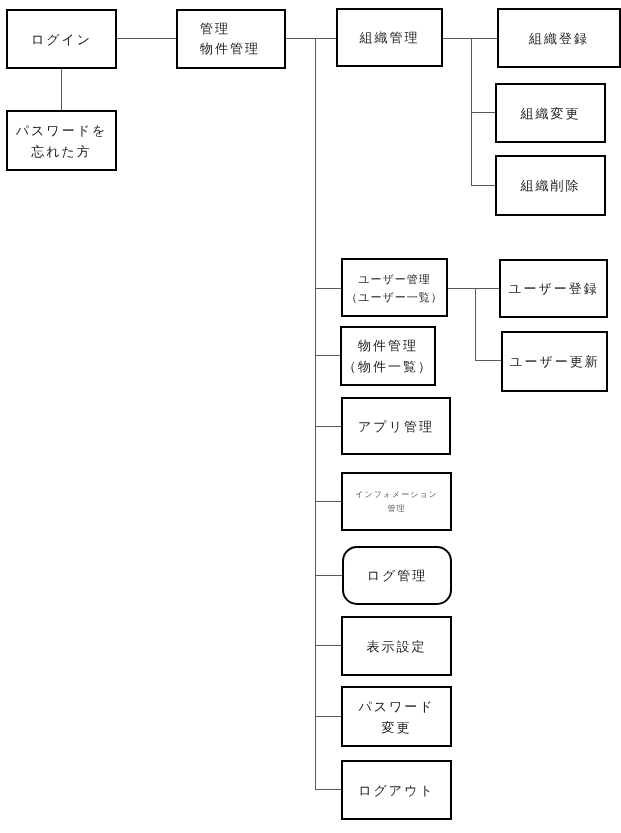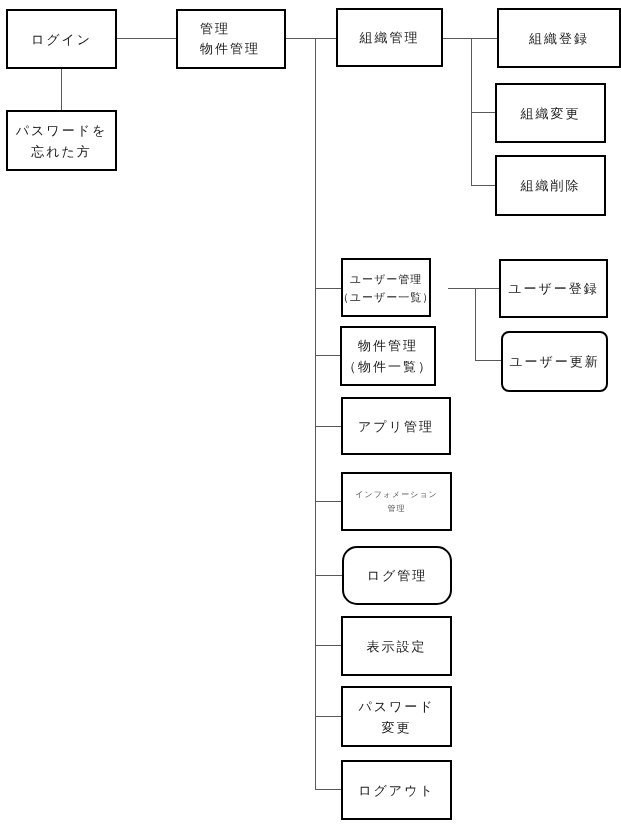--- a/index.html
+++ b/index.html
@@ -107,30 +107,30 @@
   </div>
 
   <div class="node" style="left:495px; top:83px; width:111px; height:60px;">
     <span class="line">組織変更</span>
   </div>
 
   <div class="node" style="left:495px; top:155px; width:111px; height:61px;">
     <span class="line">組織削除</span>
   </div>
 
-  <div class="node small" style="left:341px; top:258px; width:90px; height:59px;text-align:center;">
+  <div class="node small" style="left:341px; top:258px; width:107px; height:59px;text-align:center;">
     <span class="line">ユーザー管理</span>
     <span class="line">（ユーザー一覧）</span>
   </div>
 
   <div class="node" style="left:499px; top:259px; width:109px; height:59px;">
     <span class="line">ユーザー登録</span>
   </div>
 
-  <div class="node" style="left:501px; top:331px; width:107px; height:61px;border-radius:8px;">
+  <div class="node" style="left:501px; top:331px; width:107px; height:61px;">
     <span class="line">ユーザー更新</span>
   </div>
 
   <div class="node" style="left:340px; top:326px; width:96px; height:60px;">
     <span class="line">物件管理</span>
     <span class="line">（物件一覧）</span>
   </div>
 
   <div class="node" style="left:341px; top:397px; width:110px; height:58px;">
     <span class="line">アプリ管理</span>

